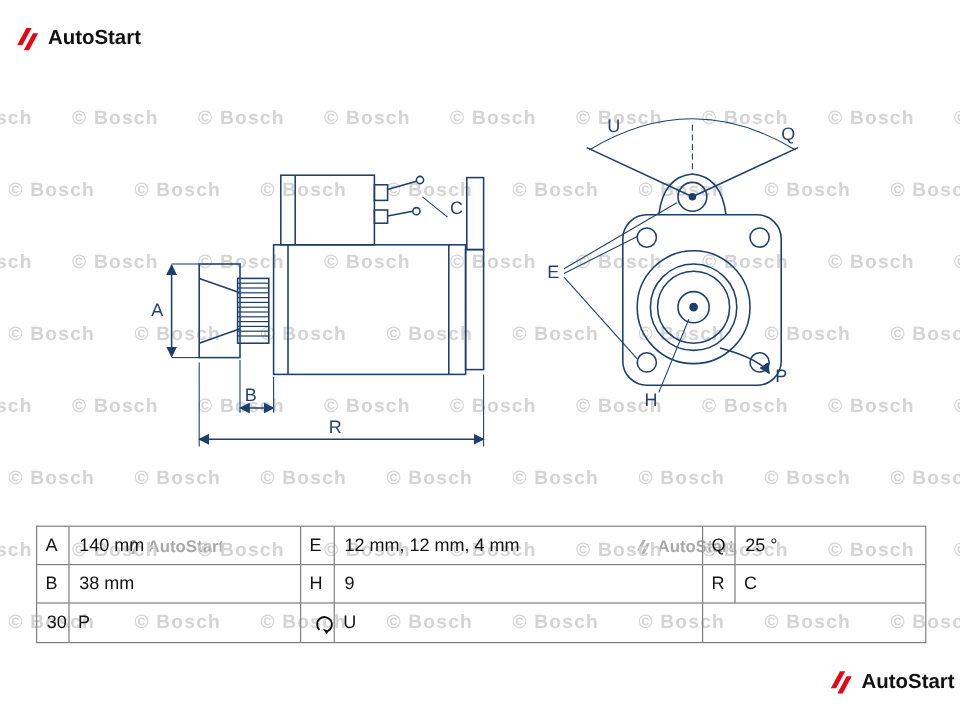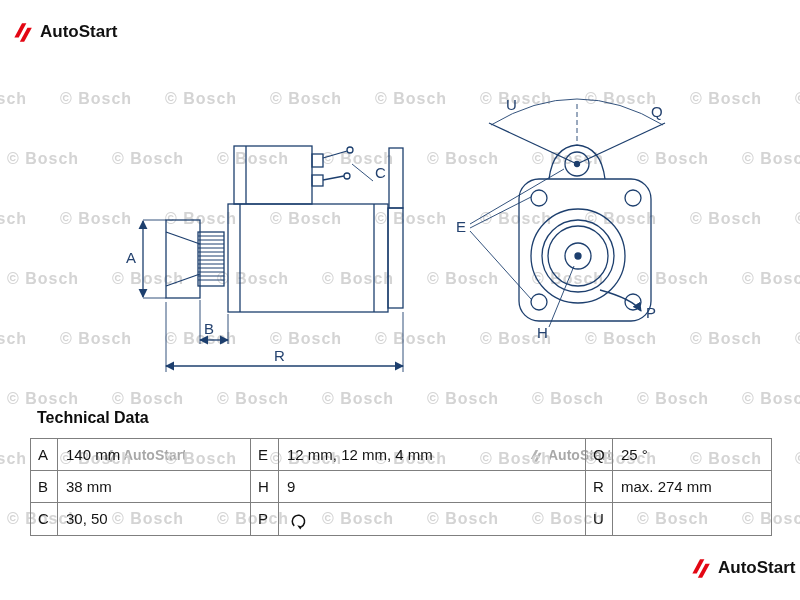--- a/index.html
+++ b/index.html
@@ -228,36 +228,34 @@
         <text x="375" y="178">C</text>
         <text x="456" y="232">E</text>
         <text x="537" y="338">H</text>
         <text x="646" y="318">P</text>
         <text x="651" y="117">Q</text>
         <text x="274" y="361">R</text>
         <text x="506" y="110">U</text>
       </g>
     </svg>
 
-    <div class="tbl-title">Technical Data</div>
 
     <div class="tech-table">
       <div class="cell key">A</div>
       <div class="cell val">140 mm</div>
       <div class="cell key">E</div>
       <div class="cell val">12 mm, 12 mm, 4 mm</div>
       <div class="cell key">Q</div>
       <div class="cell val">25 °</div>
 
       <div class="cell key">B</div>
       <div class="cell val">38 mm</div>
       <div class="cell key">H</div>
       <div class="cell val">9</div>
       <div class="cell key">R</div>
-      <div class="cell val">max. 274 mm</div>
 
       <div class="cell key">C</div>
       <div class="cell val">30, 50</div>
       <div class="cell key">P</div>
       <div class="cell val">
         <svg class="rot-icon" width="19" height="19" viewBox="0 0 20 20">
           <path d="M5.5 13.5 A 6.5 6.5 0 1 1 13 14.5" fill="none" stroke="#111" stroke-width="1.6"></path>
           <path d="M13.8 14.2 L8.6 12.9 L11.9 17.4 Z" fill="#111"></path>
         </svg>
       </div>

